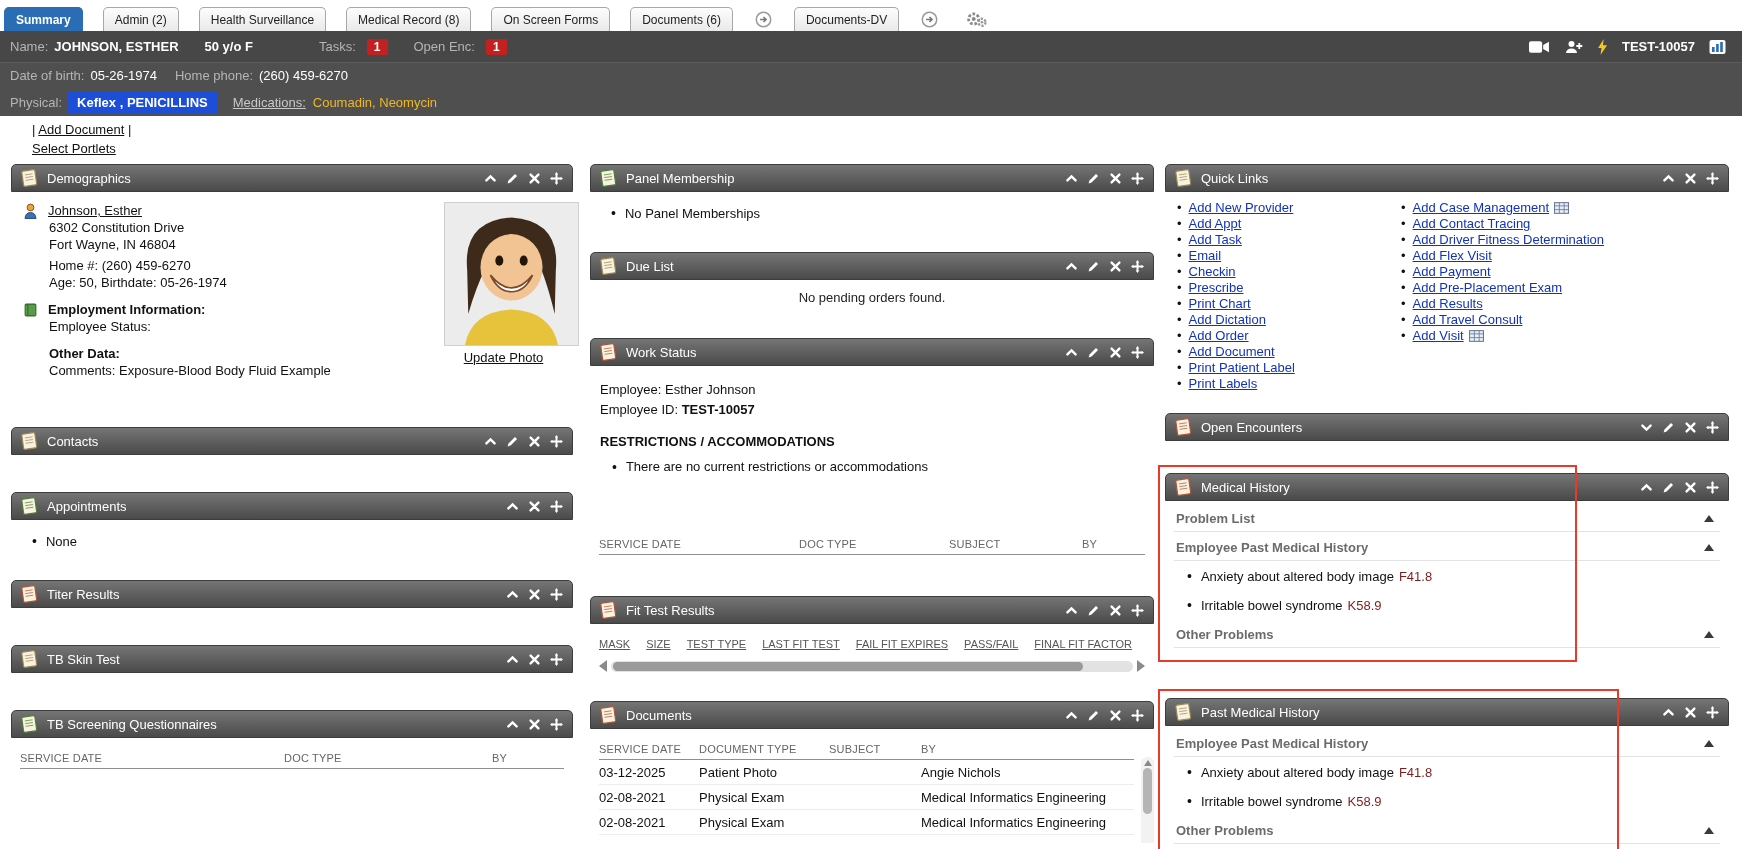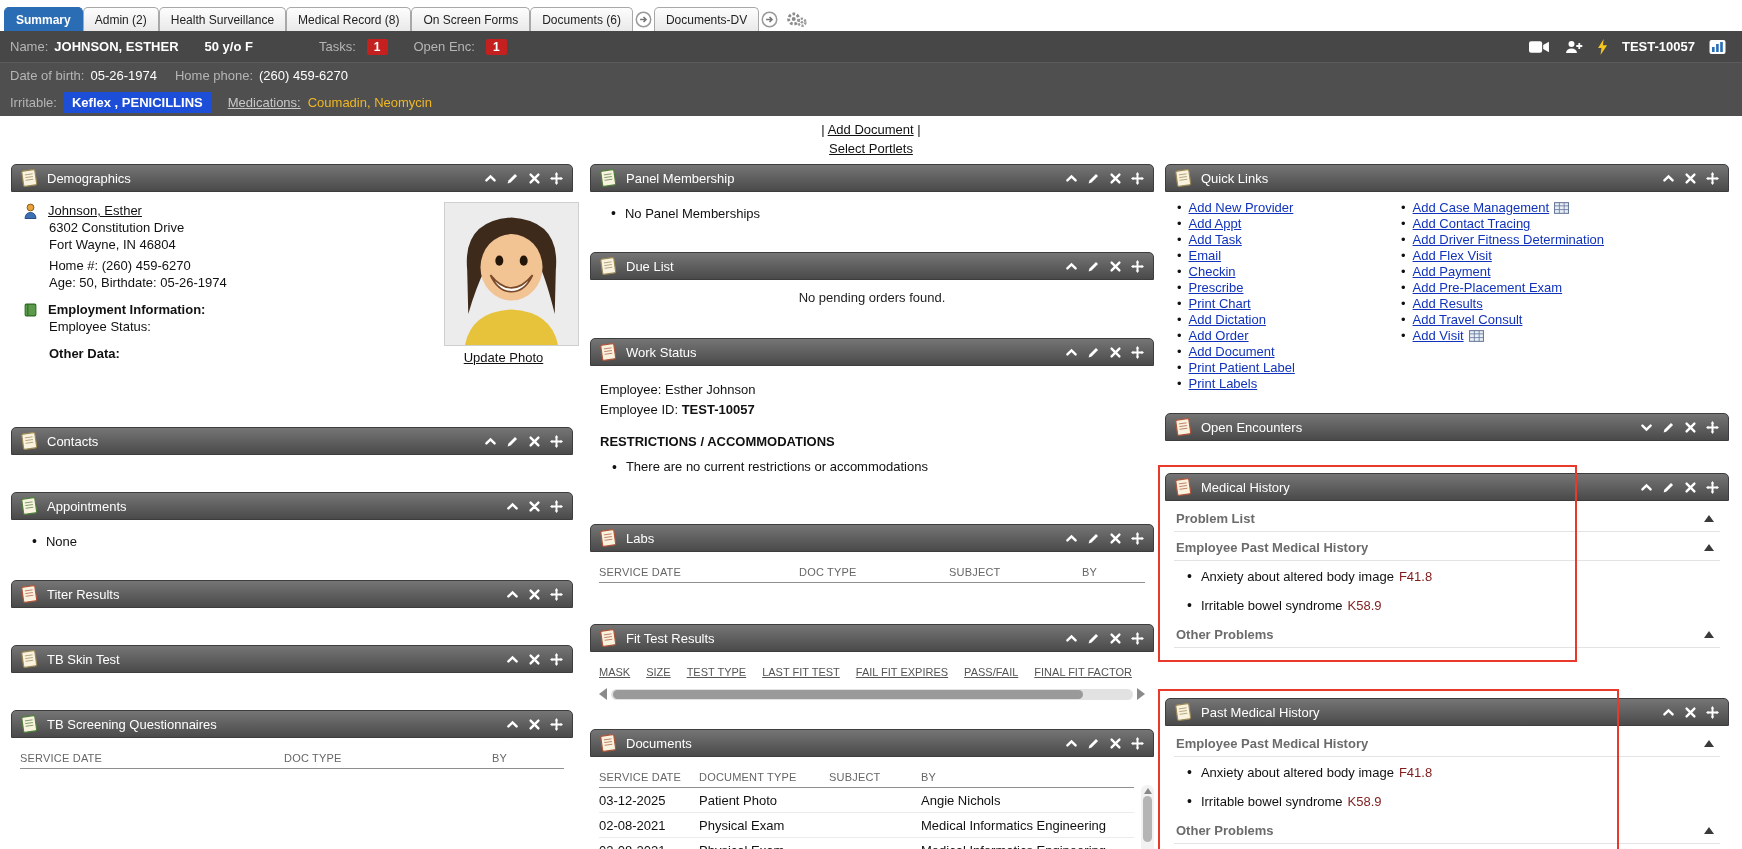--- a/index.html
+++ b/index.html
@@ -1,21 +1,21 @@
 <!DOCTYPE html>
 <html><head>
 <meta charset="utf-8">
 <style>
   html,body{margin:0;padding:0;}
   body{width:1742px;height:849px;overflow:hidden;background:#fff;
        font-family:"Liberation Sans",sans-serif;font-size:13px;color:#111;}
   .defs{position:absolute;width:0;height:0;overflow:hidden;}
 
   
-  .tab-bar{display:flex;align-items:flex-end;gap:0;height:28px;padding:3px 4px 0 4px;background:#fff;}
+  .tab-bar{display:flex;align-items:flex-end;gap:20px;height:28px;padding:3px 4px 0 4px;background:#fff;}
   .tab{display:flex;align-items:center;height:23px;padding:0 11px;border:1px solid #a8a8a8;border-bottom:none;
        border-radius:5px 5px 0 0;background:linear-gradient(#fdfdfd,#e9e9e9);color:#222;font-size:12px;white-space:nowrap;cursor:pointer;}
   .tab.active{background:#2a6db5;border-color:#2a6db5;color:#fff;font-weight:bold;}
   .tab-icon-btn{width:17px;height:17px;margin:0 2px 3px 2px;cursor:pointer;}
   .gear-btn{width:22px;height:18px;margin:0 2px 3px 6px;cursor:pointer;}
 
   
   .pt-row{display:flex;align-items:center;padding:0 10px;color:#fff;}
   .pt-row1{height:31px;background:#474747;}
   .pt-row2{height:25px;background:#4f4f4f;border-top:1px solid #5c5c5c;}
@@ -24,21 +24,21 @@
   .val{color:#fff;white-space:nowrap;}
   .bold{font-weight:bold;}
   .badge{display:inline-block;background:#c3201f;color:#fff;font-weight:bold;padding:1px 7px;border-radius:2px;margin-left:5px;font-size:12px;cursor:pointer;}
   .allergy{background:#1d4ed8;color:#fff;font-weight:bold;padding:3px 9px;margin-right:16px;white-space:nowrap;}
   .meds-label{color:#c8c8c8;text-decoration:underline;margin-right:7px;cursor:pointer;}
   .meds{color:#efb723;}
   .pt-right{margin-left:auto;display:flex;align-items:center;gap:14px;padding-right:6px;}
   .pt-ic{display:block;cursor:pointer;}
 
   
-  .top-links{text-align:center;padding:4px 12px 4px;line-height:19px;}
+  .top-links{text-align:left;padding:4px 12px 4px;line-height:19px;margin-left:20px;}
   .ulnk{text-decoration:underline;color:#111;cursor:pointer;}
 
   
   .columns{display:flex;padding:2px 13px 0 11px;align-items:flex-start;}
   .col1{width:562px;margin-right:17px;flex:none;}
   .col2{width:564px;margin-right:11px;flex:none;}
   .col3{width:564px;flex:none;}
 
   
   .portlet{margin-bottom:21px;position:relative;}
@@ -244,21 +244,21 @@
       </svg>
   </span>
 </div>
 <div class="pt-row pt-row2">
   <span class="lbl">Date of birth:</span>
   <span class="val">05-26-1974</span>
   <span class="lbl" style="margin-left:18px">Home phone:</span>
   <span class="val">(260) 459-6270</span>
 </div>
 <div class="pt-row pt-row3">
-  <span class="lbl">Irritable:</span>
+  <span class="lbl">Physical:</span>
   <span class="allergy">Keflex , PENICILLINS</span>
   <span class="meds-label">Medications:</span>
   <span class="meds">Coumadin, Neomycin</span>
 </div>
 
 <div class="top-links">
   <div>| <span class="ulnk">Add Document</span> |</div>
   <div><span class="ulnk">Select Portlets</span></div>
 </div>
 
@@ -301,20 +301,21 @@
         <div class="gapline"></div>
         <div class="demo-iconline">
           <svg class="dic">
               <use href="#ic-book"></use>
             </svg>
           <span class="bold">Employment Information:</span>
         </div>
         <div class="demo-line">Employee Status:</div>
         <div class="gapline"></div>
         <div class="demo-line bold" style="padding-left:26px">Other Data:</div>
+        <div class="demo-line">Comments: Exposure-Blood Body Fluid Example</div>
         <div class="photo-wrap">
           <svg class="photo">
               <use href="#ic-avatar"></use>
             </svg>
           <span class="upd">Update Photo</span>
         </div>
       </div>
     </div>
 
     <div class="portlet">
@@ -519,40 +520,20 @@
         <div><span>Employee ID:</span> <span class="bold">TEST-10057</span></div>
         <div class="ws-restr">RESTRICTIONS / ACCOMMODATIONS</div>
         <div class="bullet-line">
             <span class="bdot">•</span>
             <span>There are no current restrictions or accommodations</span>
           </div>
       </div>
     </div>
 
     <div class="portlet">
-      <div class="p-head">
-        <svg class="pi pi-red">
-            <use href="#ic-note"></use>
-          </svg>
-        <span class="p-title">Labs</span>
-        <span class="p-ctl">
-          <svg class="pc">
-              <use href="#ic-chev-up"></use>
-            </svg>
-          <svg class="pc">
-              <use href="#ic-pencil"></use>
-            </svg>
-          <svg class="pc">
-              <use href="#ic-x"></use>
-            </svg>
-          <svg class="pc">
-              <use href="#ic-move"></use>
-            </svg>
-        </span>
-      </div>
       <div class="p-body labs-pad">
         <div class="tbl-head g-labs">
           <span>SERVICE DATE</span>
           <span>DOC TYPE</span>
           <span>SUBJECT</span>
           <span>BY</span>
         </div>
       </div>
     </div>
 

